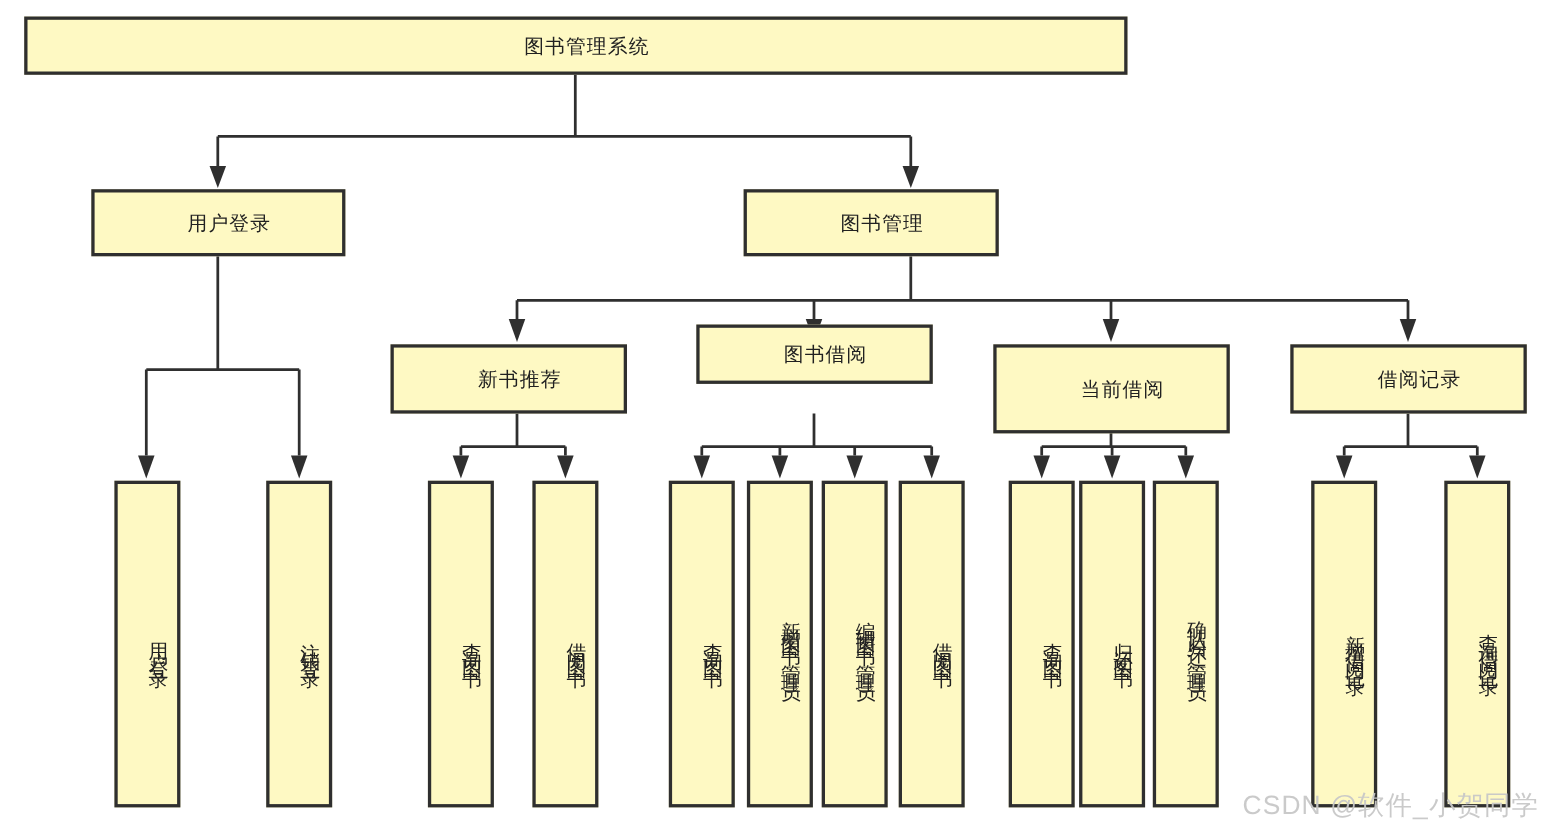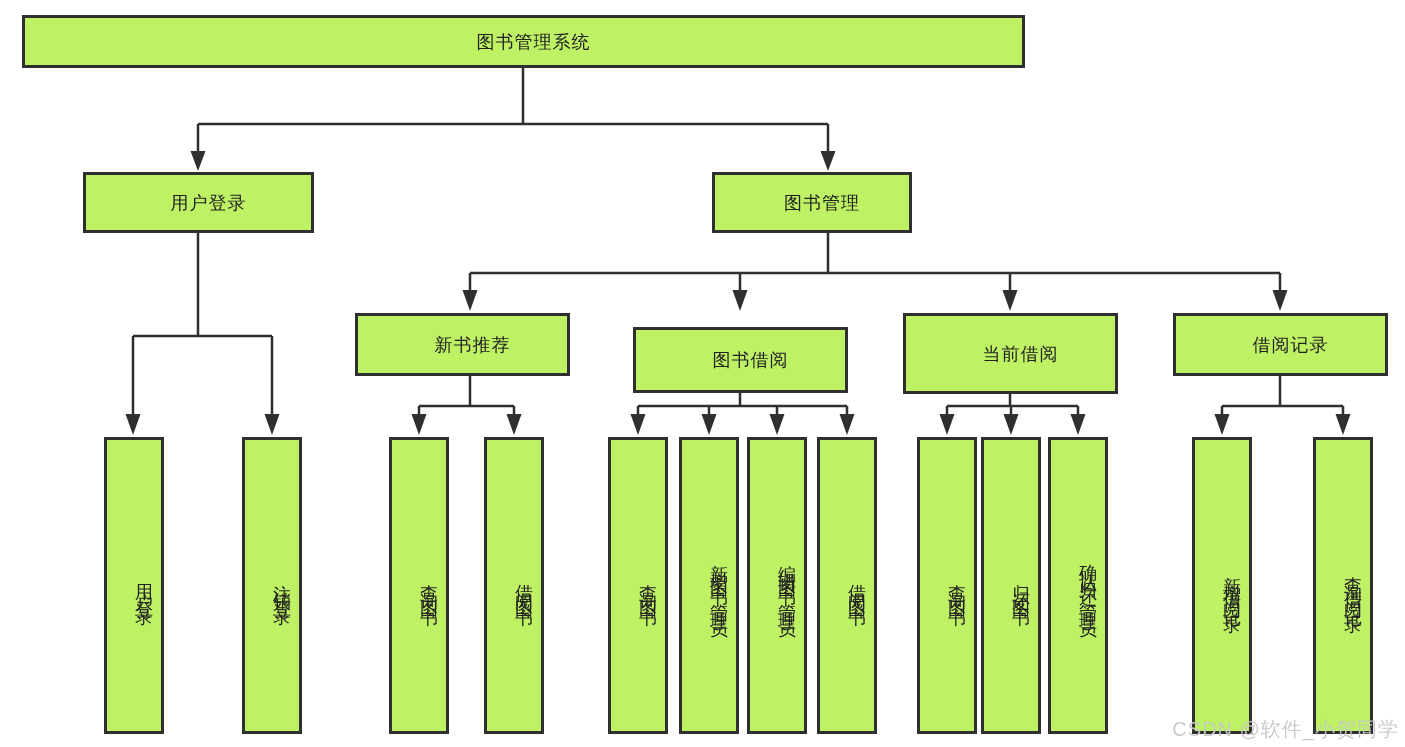--- a/index.html
+++ b/index.html
@@ -14,21 +14,21 @@
     overflow: hidden;
   }
   .connectors {
     position: absolute;
     left: 0; top: 0;
     width: 1405px; height: 747px;
   }
   .box {
     position: absolute;
     border: 3px solid #2f2f2f;
-    background: #bef264;
+    background: #fef9c3;
     display: flex;
     align-items: center;
     justify-content: center;
     text-align: center;
     padding-left: 20px;
   }
   .box .lbl {
     font-size: 18px;
     color: #212121;
     letter-spacing: 1px;
@@ -39,21 +39,21 @@
     text-orientation: mixed;
     letter-spacing: 8px;
     font-size: 18px;
     white-space: normal;
     line-height: 1;
   }
   .watermark {
     position: absolute;
     right: 6px;
     top: 716px;
-    font-size: 20px;
+    font-size: 24px;
     color: #c8c8c8;
     letter-spacing: 1px;
     opacity: 0.95;
     white-space: nowrap;
   }
 </style>
 </head>
 <body>
 
 <div class="stage">
@@ -98,28 +98,28 @@
     </g>
   </svg>
 
   <div class="box" style="left:22px;top:15px;width:1003px;height:53px">
     <span class="lbl">图书管理系统</span>
   </div>
 
   <div class="box" style="left:83px;top:172px;width:231px;height:61px">
     <span class="lbl">用户登录</span>
   </div>
-  <div class="box" style="left:712px;top:172px;width:200px;height:61px">
+  <div class="box" style="left:676px;top:172px;width:232px;height:61px">
     <span class="lbl">图书管理</span>
   </div>
 
   <div class="box" style="left:355px;top:313px;width:215px;height:63px">
     <span class="lbl">新书推荐</span>
   </div>
-  <div class="box" style="left:633px;top:327px;width:215px;height:66px">
+  <div class="box" style="left:633px;top:295px;width:215px;height:54px">
     <span class="lbl">图书借阅</span>
   </div>
   <div class="box" style="left:903px;top:313px;width:215px;height:81px">
     <span class="lbl">当前借阅</span>
   </div>
   <div class="box" style="left:1173px;top:313px;width:215px;height:63px">
     <span class="lbl">借阅记录</span>
   </div>
 
   <div class="box v" style="left:104px;top:437px;width:60px;height:297px">

